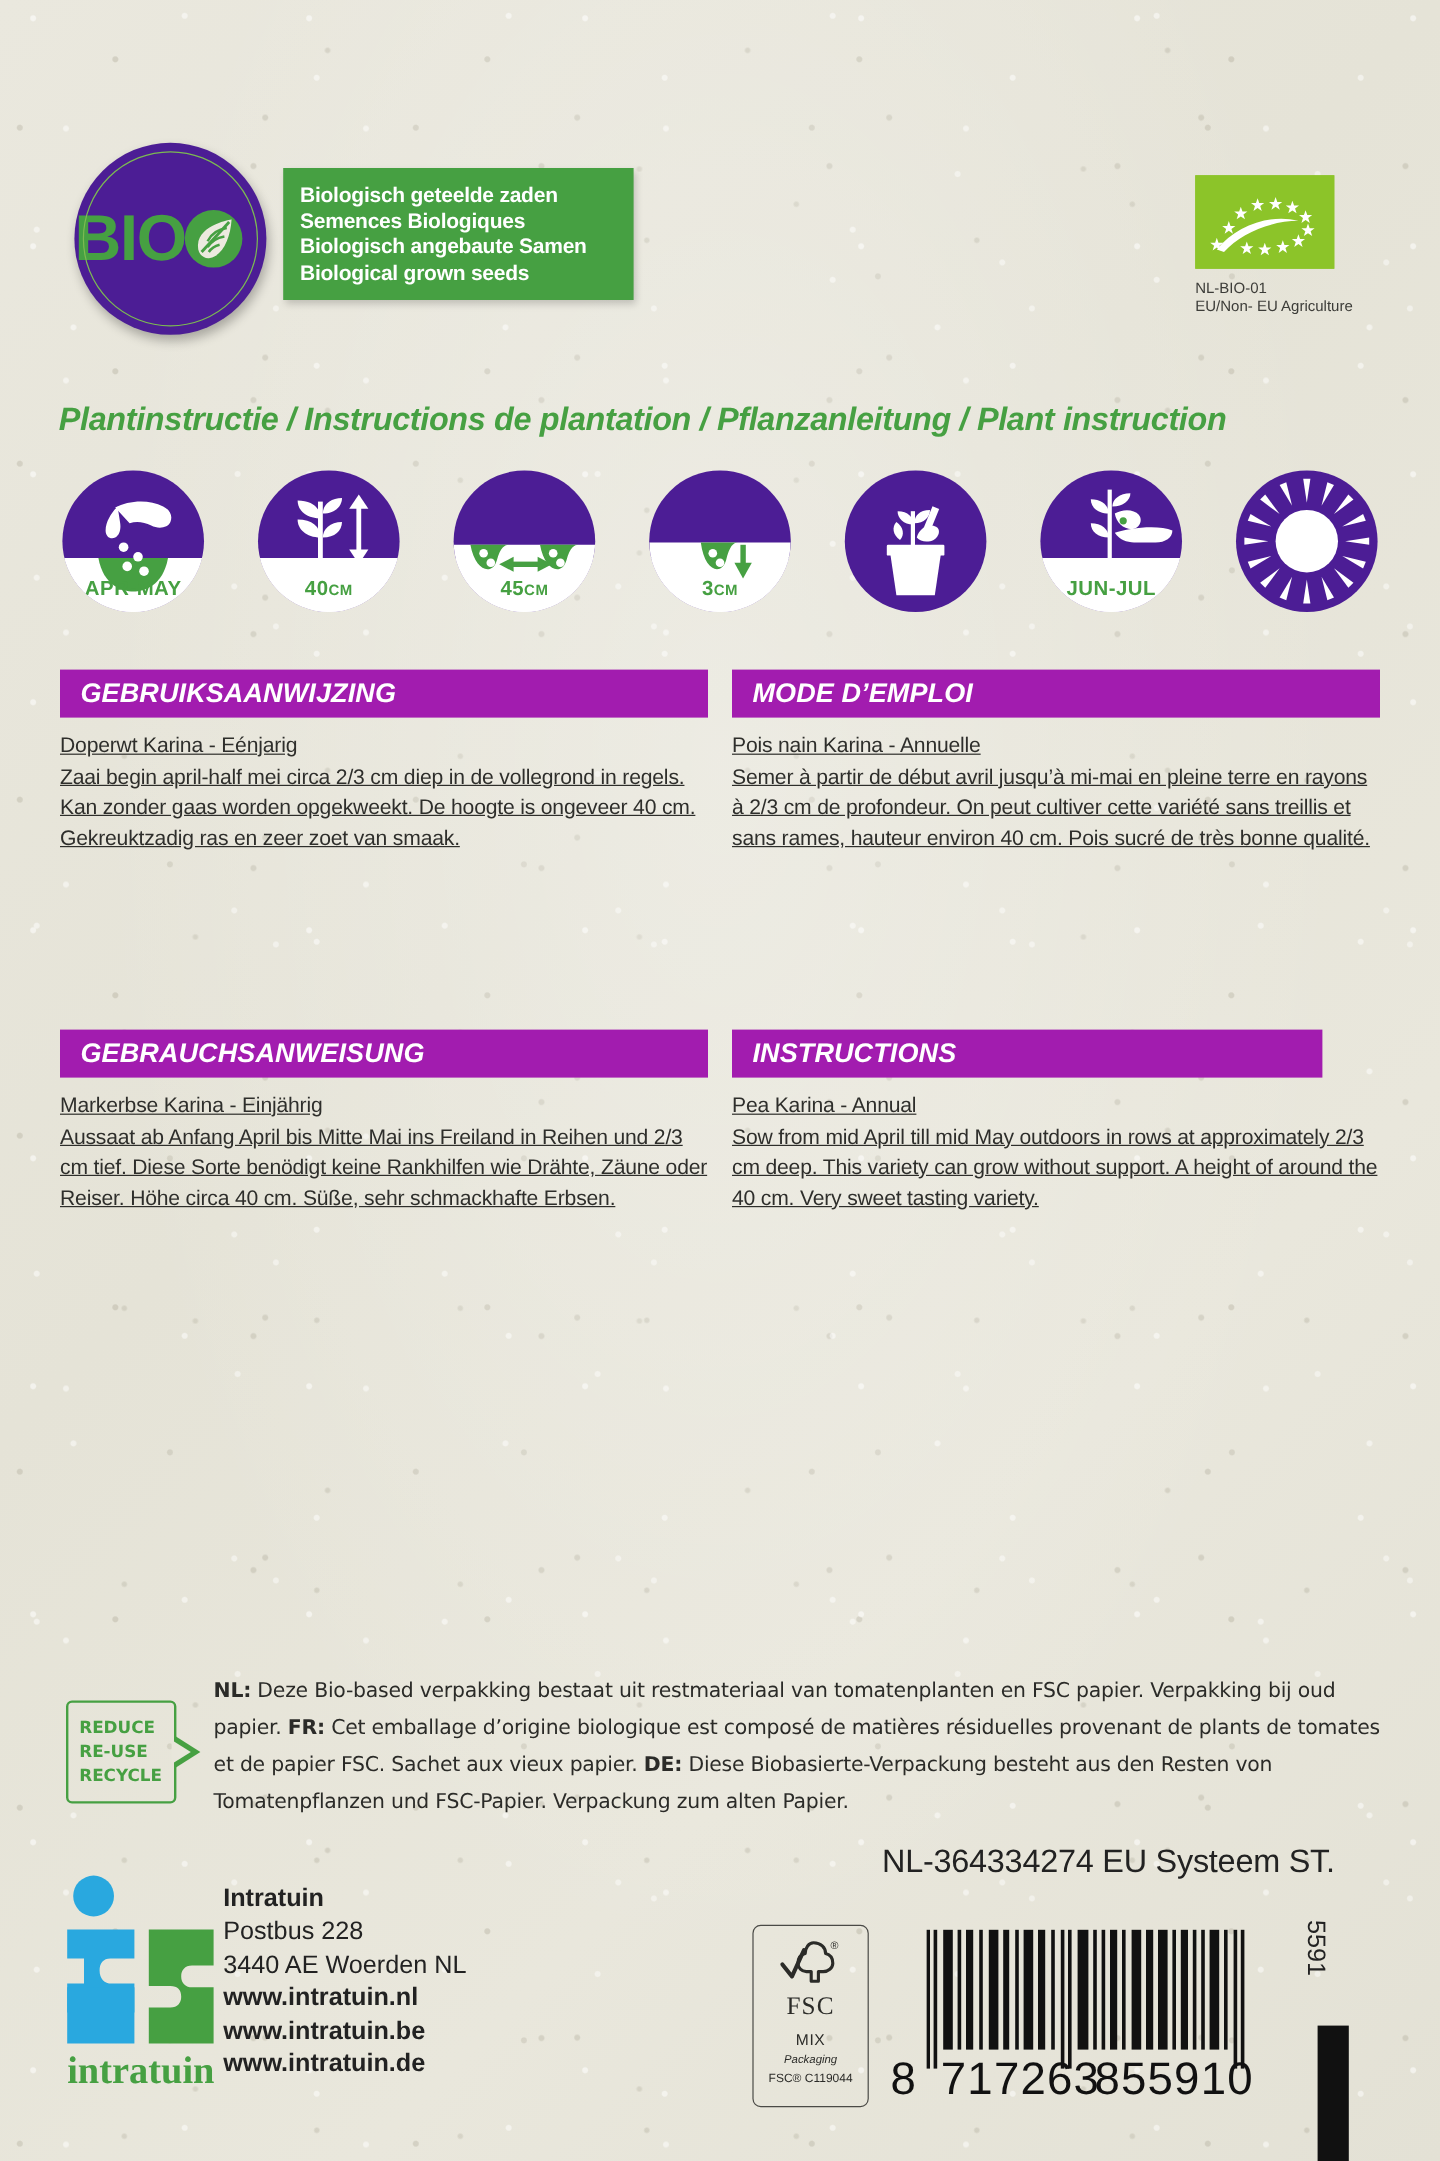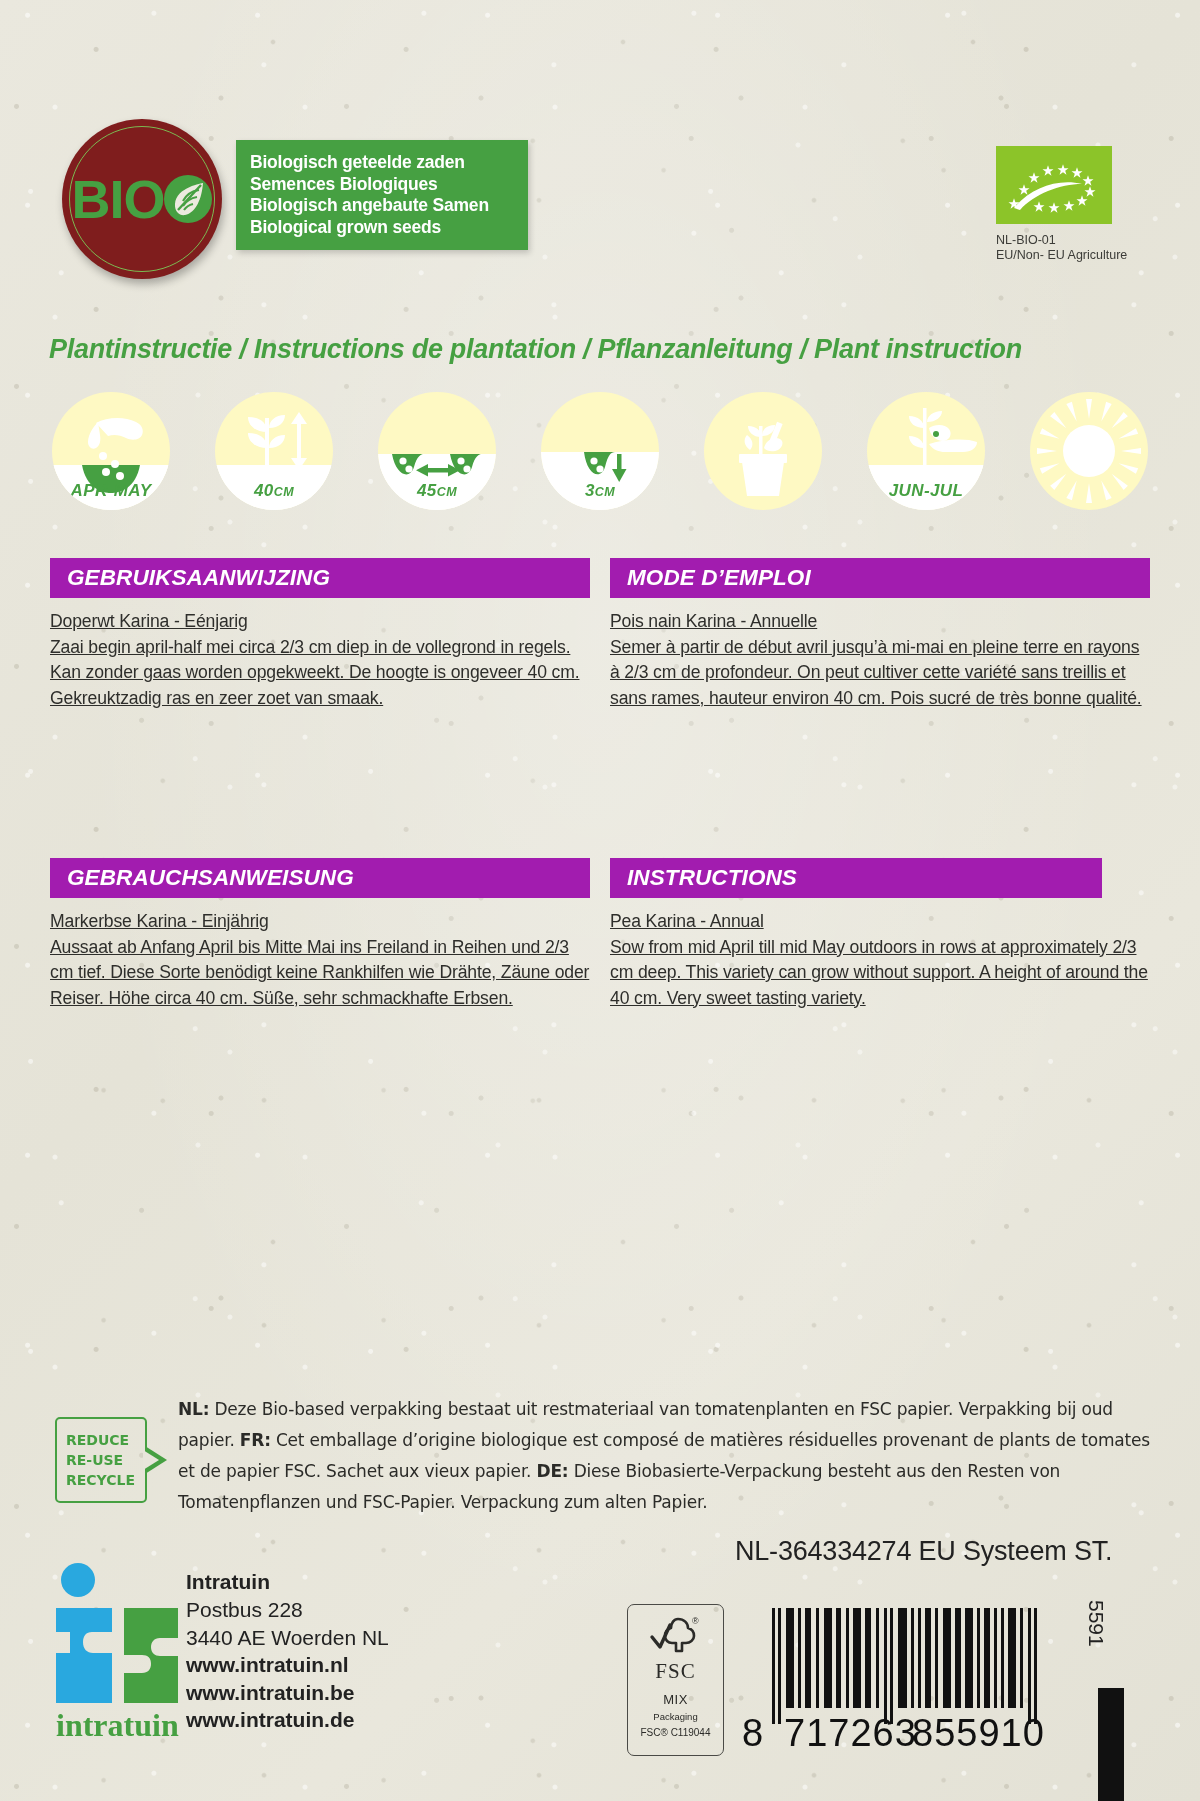--- a/index.html
+++ b/index.html
@@ -50,23 +50,23 @@
     display:flex;flex-direction:column;justify-content:center;
     padding-left:14px;box-sizing:border-box;
     box-shadow:2px 3px 6px rgba(0,0,0,.18);
   }
   .bio-banner span{
     color:#fff;font-size:17.5px;font-weight:bold;line-height:21.5px;
     letter-spacing:-.2px;white-space:nowrap;
   }
   .bio-disc{
     position:absolute;left:62px;top:119px;width:160px;height:160px;border-radius:50%;
-    background:#7f1d1d;
+    background:#4c1d95;
     box-shadow:2px 5px 9px rgba(0,0,0,.28);
-    display:flex;align-items:center;justify-content:center;
+    display:flex;align-items:center;
   }
   .bio-disc:before{
     content:"";position:absolute;left:7px;top:7px;right:7px;bottom:7px;
     border-radius:50%;border:1.5px solid #7cba52;
   }
   .bio-word{
     color:#46a042;font-size:54px;font-weight:bold;letter-spacing:-1px;
     display:flex;align-items:center;line-height:1;
   }
   .eu-leaf-mark{position:relative;width:50px;height:50px;margin-left:-2px;}
@@ -78,21 +78,21 @@
     font-size:12.5px;color:#3c3c38;line-height:15px;
   }
   .plantinstr{
     position:absolute;left:49px;top:334px;width:1120px;
     color:#46a042;font-size:27px;font-weight:bold;font-style:italic;
     letter-spacing:-.3px;white-space:nowrap;
   }
   
   .icon-row{position:absolute;left:52px;top:392px;width:1100px;height:122px;}
   .pictogram{position:absolute;top:0;width:118px;height:118px;border-radius:50%;
-    background:#fef9c3;overflow:hidden;font-style:italic;}
+    background:#4c1d95;overflow:hidden;}
   .pg-lower{position:absolute;left:0;right:0;bottom:0;height:45px;background:#fff;}
   .pg-label{
     position:absolute;left:0;right:0;bottom:9px;text-align:center;
     color:#46a042;font-weight:bold;font-size:17px;letter-spacing:.4px;
   }
   .pg-label small{font-size:12.5px;}
   .pg-art{position:absolute;left:0;top:0;width:118px;height:118px;}
   
   .ins-head{
     position:absolute;height:40px;background:#a21caf;
@@ -145,21 +145,21 @@
     font-weight:bold;line-height:27.5px;
   }
   .fsc-box{
     position:absolute;left:627px;top:1604px;width:97px;height:152px;
     border:1px solid #4a4a46;border-radius:7px;
     display:flex;flex-direction:column;align-items:center;
     color:#2b2b28;box-sizing:border-box;padding-top:8px;
   }
   .fsc-name{font-family:"Liberation Serif",serif;font-size:21px;letter-spacing:1px;margin-top:2px;}
   .fsc-mix{font-size:13px;margin-top:8px;letter-spacing:.5px;}
-  .fsc-pack{font-size:9.5px;margin-top:4px;}
+  .fsc-pack{font-size:9.5px;margin-top:4px;font-style:italic;}
   .fsc-code{font-size:10px;margin-top:5px;}
   .sys-code{
     position:absolute;left:735px;top:1536px;color:#222;font-size:27px;letter-spacing:-.2px;
   }
   .barcode-wrap{position:absolute;left:742px;top:1608px;width:320px;height:145px;}
   .bc-bars{position:absolute;left:30px;top:0;width:272px;height:116px;}
   .bc-digits{
     position:absolute;left:0;top:104px;width:320px;height:40px;
     color:#111;font-size:38px;letter-spacing:1px;font-family:"Liberation Sans",sans-serif;
   }

